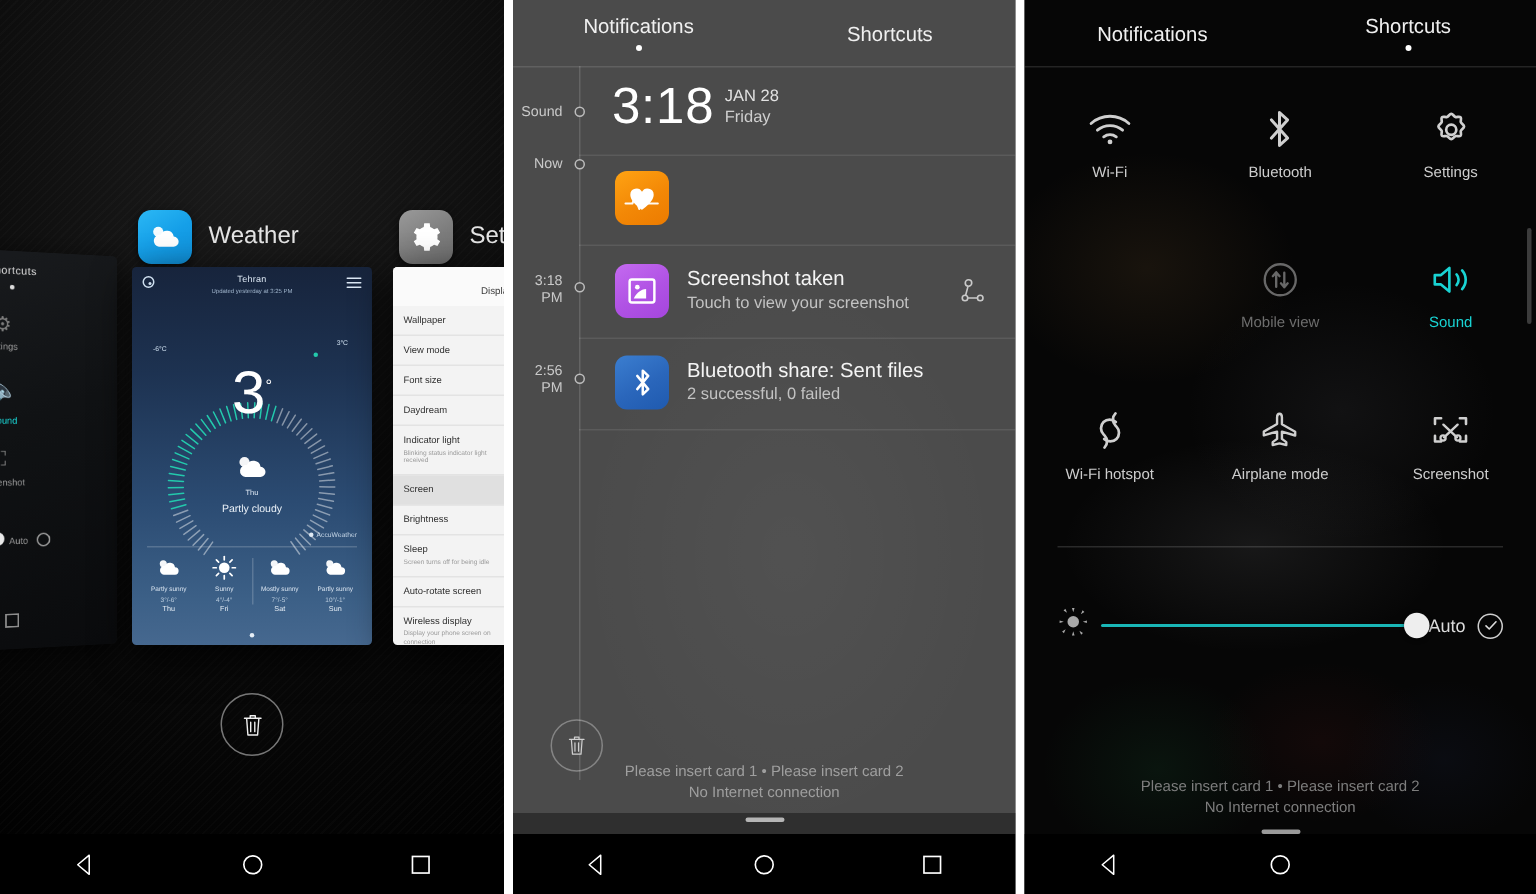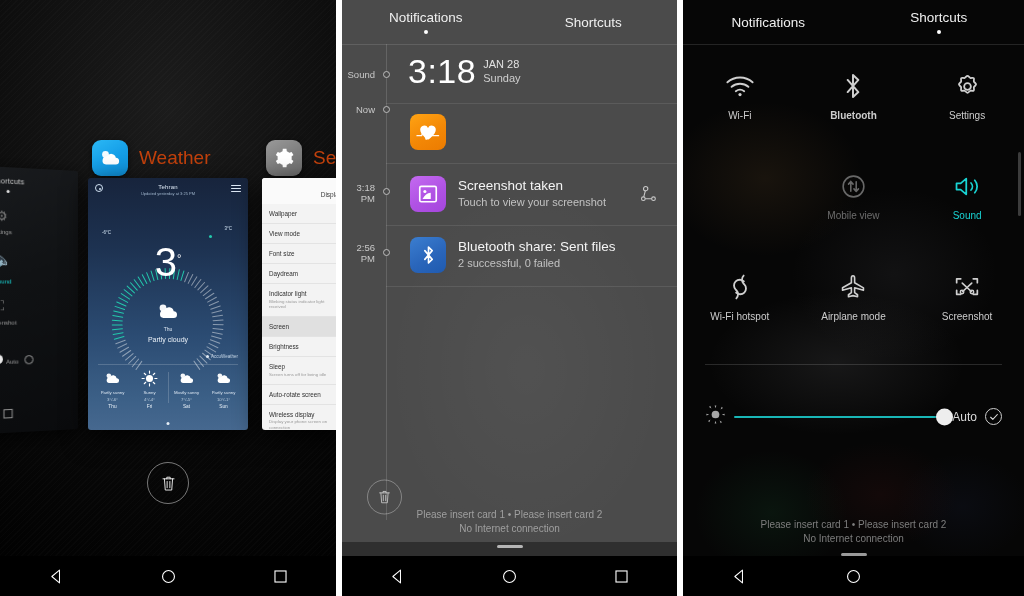--- a/index.html
+++ b/index.html
@@ -81,21 +81,21 @@
   .sc-row.sel{ background:#e0e0e0; }
   .sc-t{ font-size:6.3px; color:#2f2f2f; }
   .sc-s{ font-size:4.4px; color:#9a9a9a; margin-top:1.5px; line-height:1.35; }
 
   
   .apphdr{ position:absolute; display:flex; align-items:center; gap:11px; }
   .appicon{ width:36px; height:36px; border-radius:9px; display:flex; align-items:center;
      justify-content:center; box-shadow:0 2px 6px rgba(0,0,0,.6); }
   .appicon.weather{ background:linear-gradient(150deg,#2bb8f5 0%,#159fe8 50%,#0f8fd8 100%); }
   .appicon.settings{ background:linear-gradient(150deg,#9a9a9a 0%,#7d7d7d 55%,#6d6d6d 100%); }
-  .appname{ color:#c2410c; font-size:19px;text-align:center; }
+  .appname{ color:#e5e5e5; font-size:16px;text-align:center; }
 
   
   .trash{ position:absolute; left:50%; top:483px; transform:translate(-50%,-50%);
      width:42px; height:42px; border:1px solid rgba(255,255,255,.45); border-radius:50%;
      display:flex; align-items:center; justify-content:center; }
   .storage{ position:absolute; left:0; right:0; top:531px; text-align:center;
      font-size:11.5px; color:#e8e8e8; }
 
   
   .nav{ position:absolute; left:0; right:0; bottom:0; height:40px; background:#000;
@@ -566,21 +566,21 @@
     </div>
     <div class="tabline"></div>
     <div class="tline"></div>
 
     <div class="ntime" style="top:69px;">Sound</div>
     <div class="ncirc" style="top:71px;"></div>
     <div class="clock" style="top:56px;">
       <div class="hh">3:18</div>
       <div class="dt">
         <div class="d1">JAN 28</div>
-        <div class="d2">Sunday</div>
+        <div class="d2">Friday</div>
       </div>
     </div>
     <div class="nsep" style="top:103px;"></div>
 
     <div class="ntime" style="top:104px;">Now</div>
     <div class="ncirc" style="top:106px;"></div>
     <div class="nicon steps" style="top:114px;">
       <svg width="24" height="22" viewBox="0 0 26 24" aria-hidden="true">
         <path d="M13 20.5S4.5 15 4.5 9.6a4.5 4.5 0 0 1 8.5-2.1 4.5 4.5 0 0 1 8.5 2.1c0 5.4-8.5 10.9-8.5 10.9z" fill="#ffffff"></path>
         <path d="M1 16h5l2-5 3 9 2.5-6 2 2h9" fill="none" stroke="#ffffff" stroke-width="1.5" stroke-linecap="round" stroke-linejoin="round" opacity=".95"></path>
@@ -676,21 +676,21 @@
       <div class="gico">
         <svg width="30" height="22" viewBox="0 0 30 22" aria-hidden="true">
           <path d="M2.4 7.3A19 19 0 0 1 27.6 7.3" fill="none" stroke="#cfcfcf" stroke-width="1.9" stroke-linecap="round"></path>
           <path d="M6.6 11.8a13 13 0 0 1 16.8 0" fill="none" stroke="#cfcfcf" stroke-width="1.9" stroke-linecap="round"></path>
           <path d="M10.8 16.2a7 7 0 0 1 8.4 0" fill="none" stroke="#cfcfcf" stroke-width="1.9" stroke-linecap="round"></path>
           <circle cx="15" cy="19.6" r="1.6" fill="#cfcfcf"></circle>
         </svg>
       </div>
       <div class="glbl">Wi-Fi</div>
     </div>
-    <div class="gcell" style="left:33.33%; top:64px;font-weight:bold;">
+    <div class="gcell" style="left:33.33%; top:64px;">
       <div class="gico">
         <svg width="20" height="28" viewBox="0 0 16 24" aria-hidden="true">
           <path d="M3.4 6.8 12.6 17.2 8 21.4V2.6l4.6 4.2L3.4 17.2" fill="none" stroke="#cfcfcf" stroke-width="1.7" stroke-linecap="round" stroke-linejoin="round"></path>
         </svg>
       </div>
       <div class="glbl">Bluetooth</div>
     </div>
     <div class="gcell" style="left:66.66%; top:64px;">
       <div class="gico">
         <svg width="27" height="27" viewBox="0 0 24 24" aria-hidden="true">

